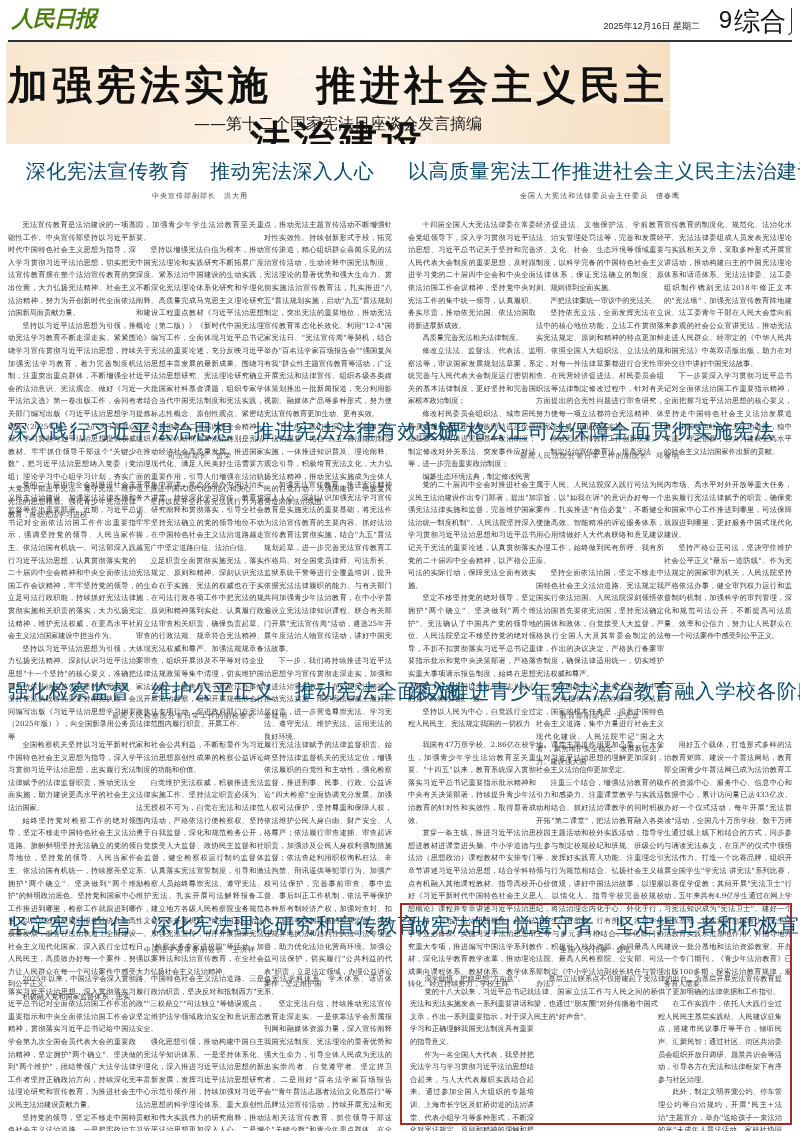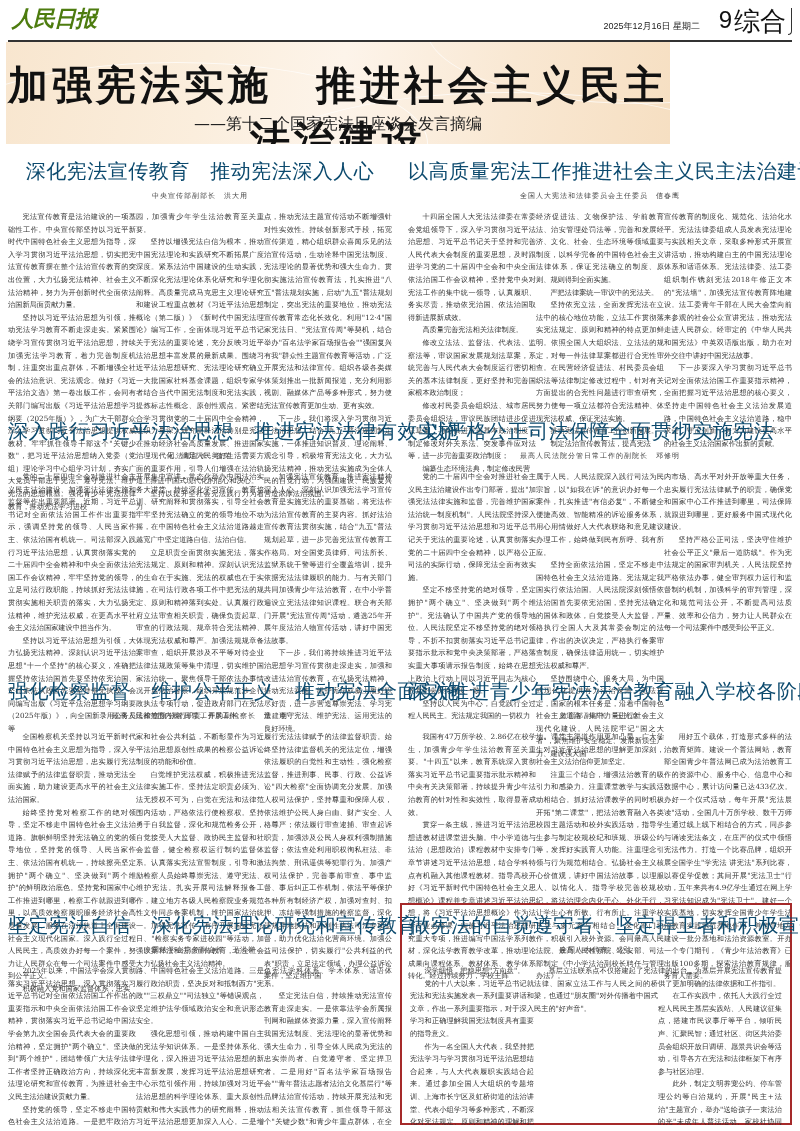--- a/index.html
+++ b/index.html
@@ -10,21 +10,21 @@
   .pagenum{position:absolute;right:60px;top:6px;font-family:"Liberation Sans",sans-serif;font-size:24px;color:#111;}
   .section{position:absolute;right:6px;top:4px;font-family:"DejaVu Sans",sans-serif;font-size:26px;color:#111;margin-left:8px;}
   .section-bracket{position:absolute;right:0;top:8px;width:3px;height:26px;border-right:1.5px solid #333;border-bottom:1.5px solid #333;border-bottom-right-radius:6px;}
   .banner{position:absolute;left:6px;top:42px;width:664px;height:102px;background:linear-gradient(100deg,#f8e6cf 0%,#fbeedd 30%,#fdf4ea 50%,#f9e8d3 75%,#f6dfc2 100%);overflow:hidden;}
   .banner .swirl{position:absolute;border:1px solid rgba(255,255,255,0.7);border-radius:50%;}
   .banner-title{position:absolute;left:0;width:100%;top:16px;text-align:center;font-family:"DejaVu Sans",sans-serif;font-weight:bold;font-size:40px;letter-spacing:4px;color:#111;}
   .banner-sub{position:absolute;left:0;width:100%;top:72px;text-align:center;font-family:"DejaVu Sans",sans-serif;font-size:16px;color:#222;}
   .article{position:absolute;}
   .art-title{text-align:center;font-family:"DejaVu Serif",serif;font-weight:normal;font-size:20px;color:#0c4a6e;white-space:nowrap;letter-spacing:0.5px;}
   .art-byline{text-align:center;font-size:7px;color:#444;margin-top:6px;letter-spacing:1px;}
-  .cols{display:flex;margin-top:10px;justify-content:flex-end;}
+  .cols{display:flex;margin-top:18px;justify-content:flex-end;}
   .col{flex:1;font-size:7.2px;line-height:12.6px;color:#333;text-align:justify;overflow:hidden;}
   .col p{margin:0;text-indent:2em;}
   .redbox{position:absolute;left:400px;top:903px;width:392px;height:222px;border:2.5px solid #a52a2a;box-sizing:border-box;}
 </style>
 </head>
 <body>
 
 <div class="masthead">
   <div class="logo">人民日报</div>
   <div class="dateline">2025年12月16日 星期二</div>

